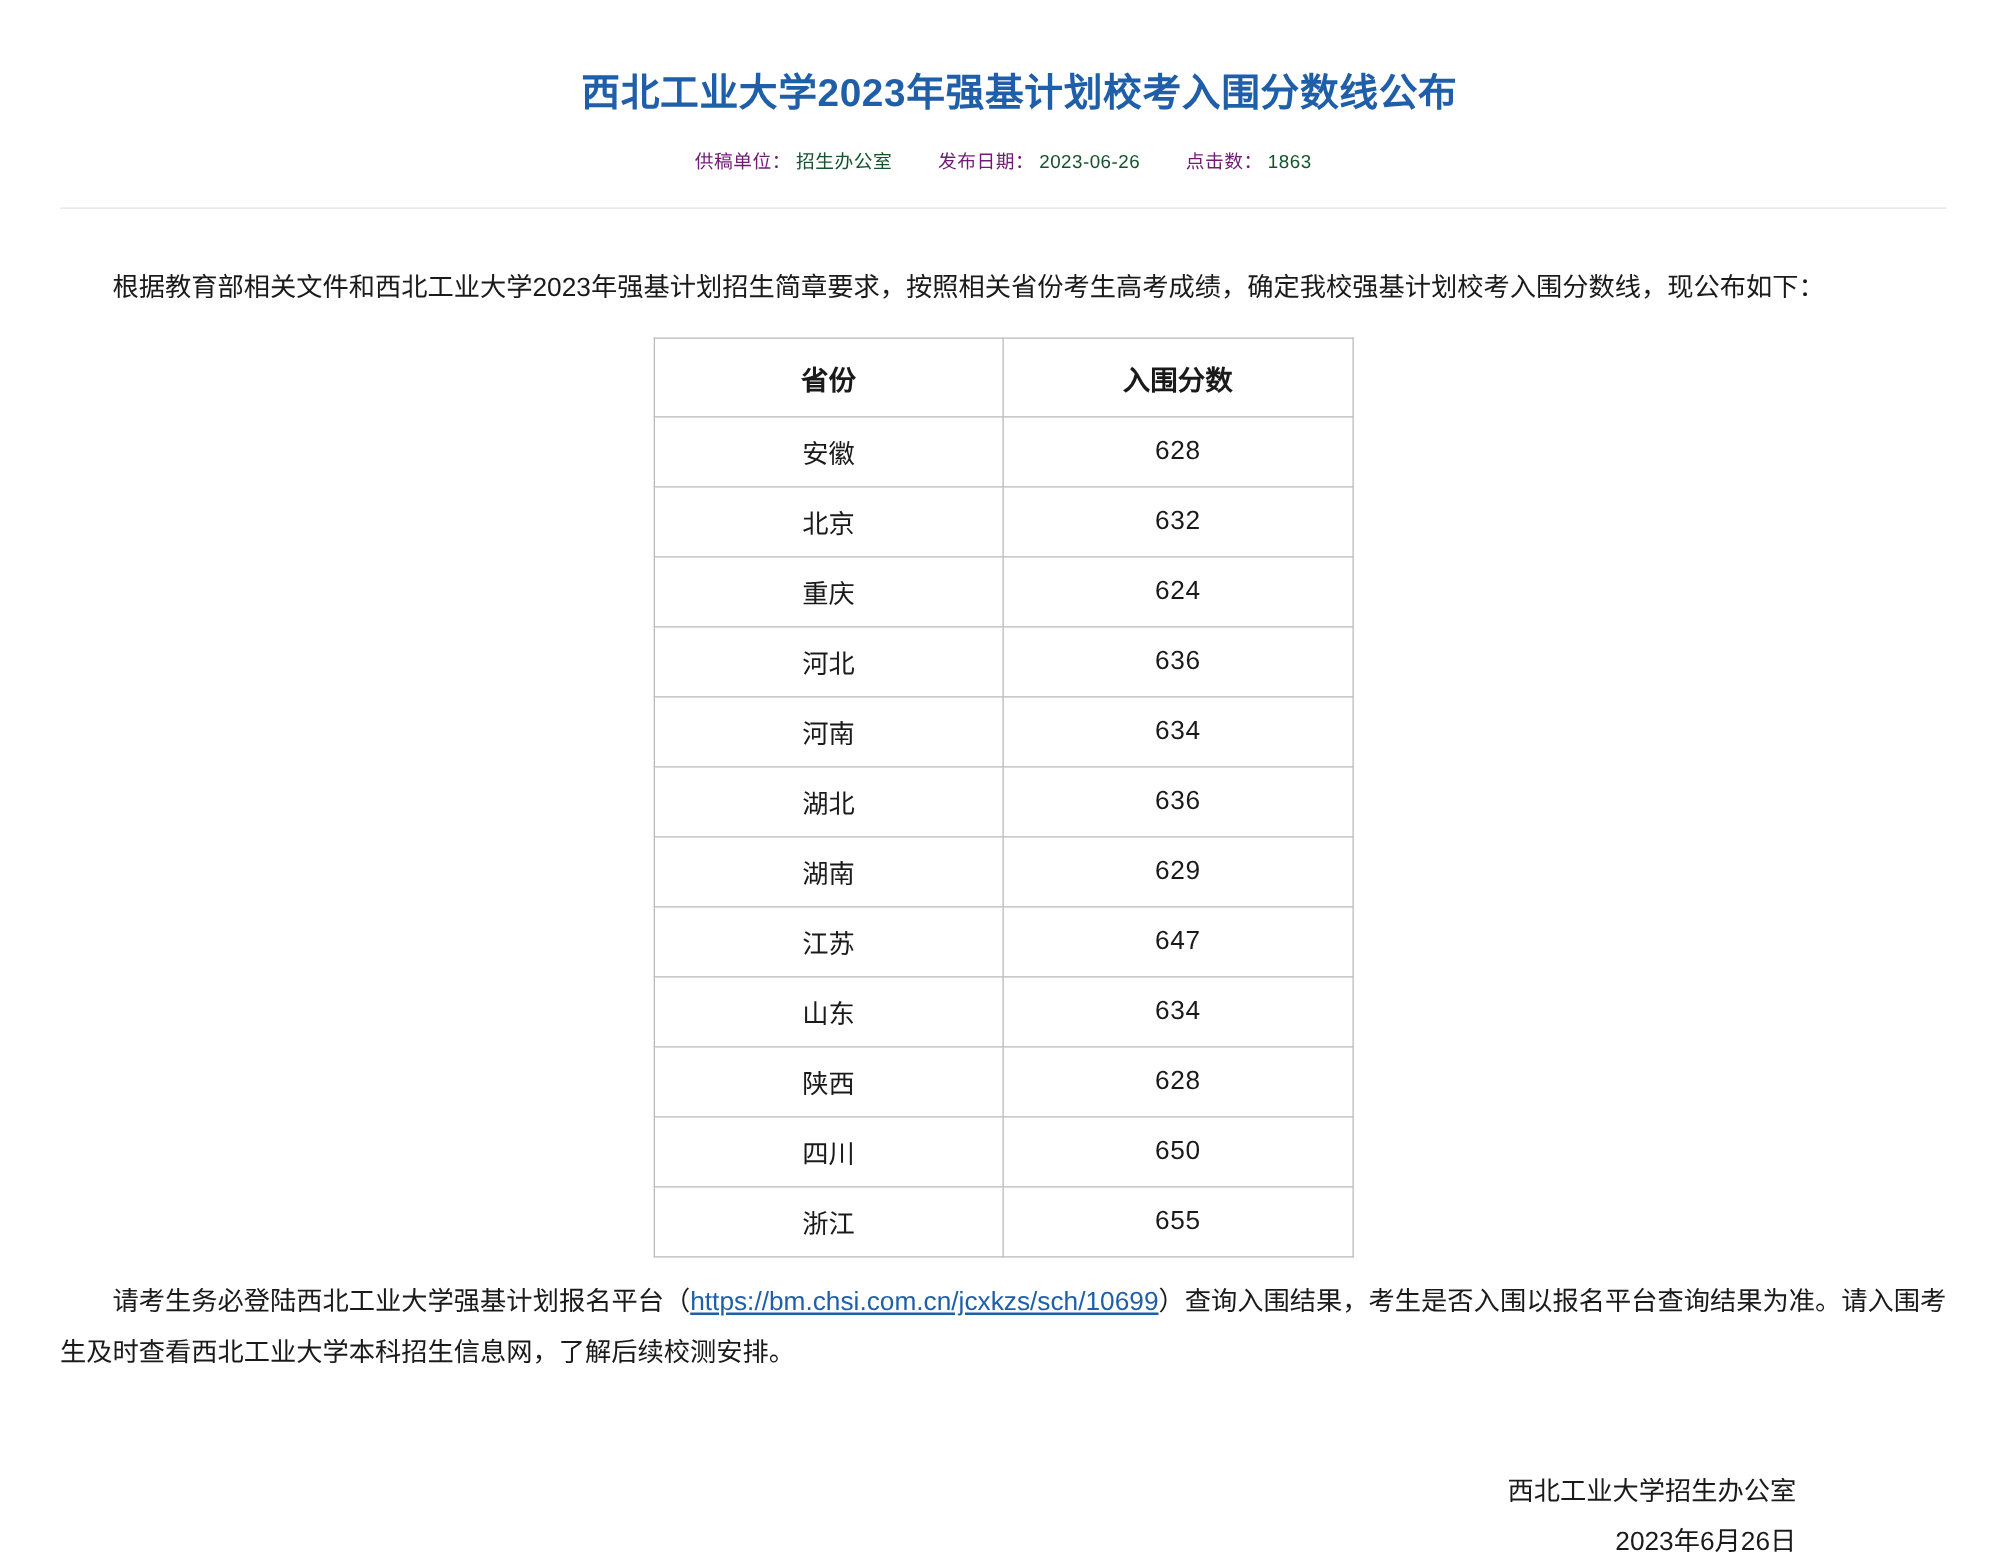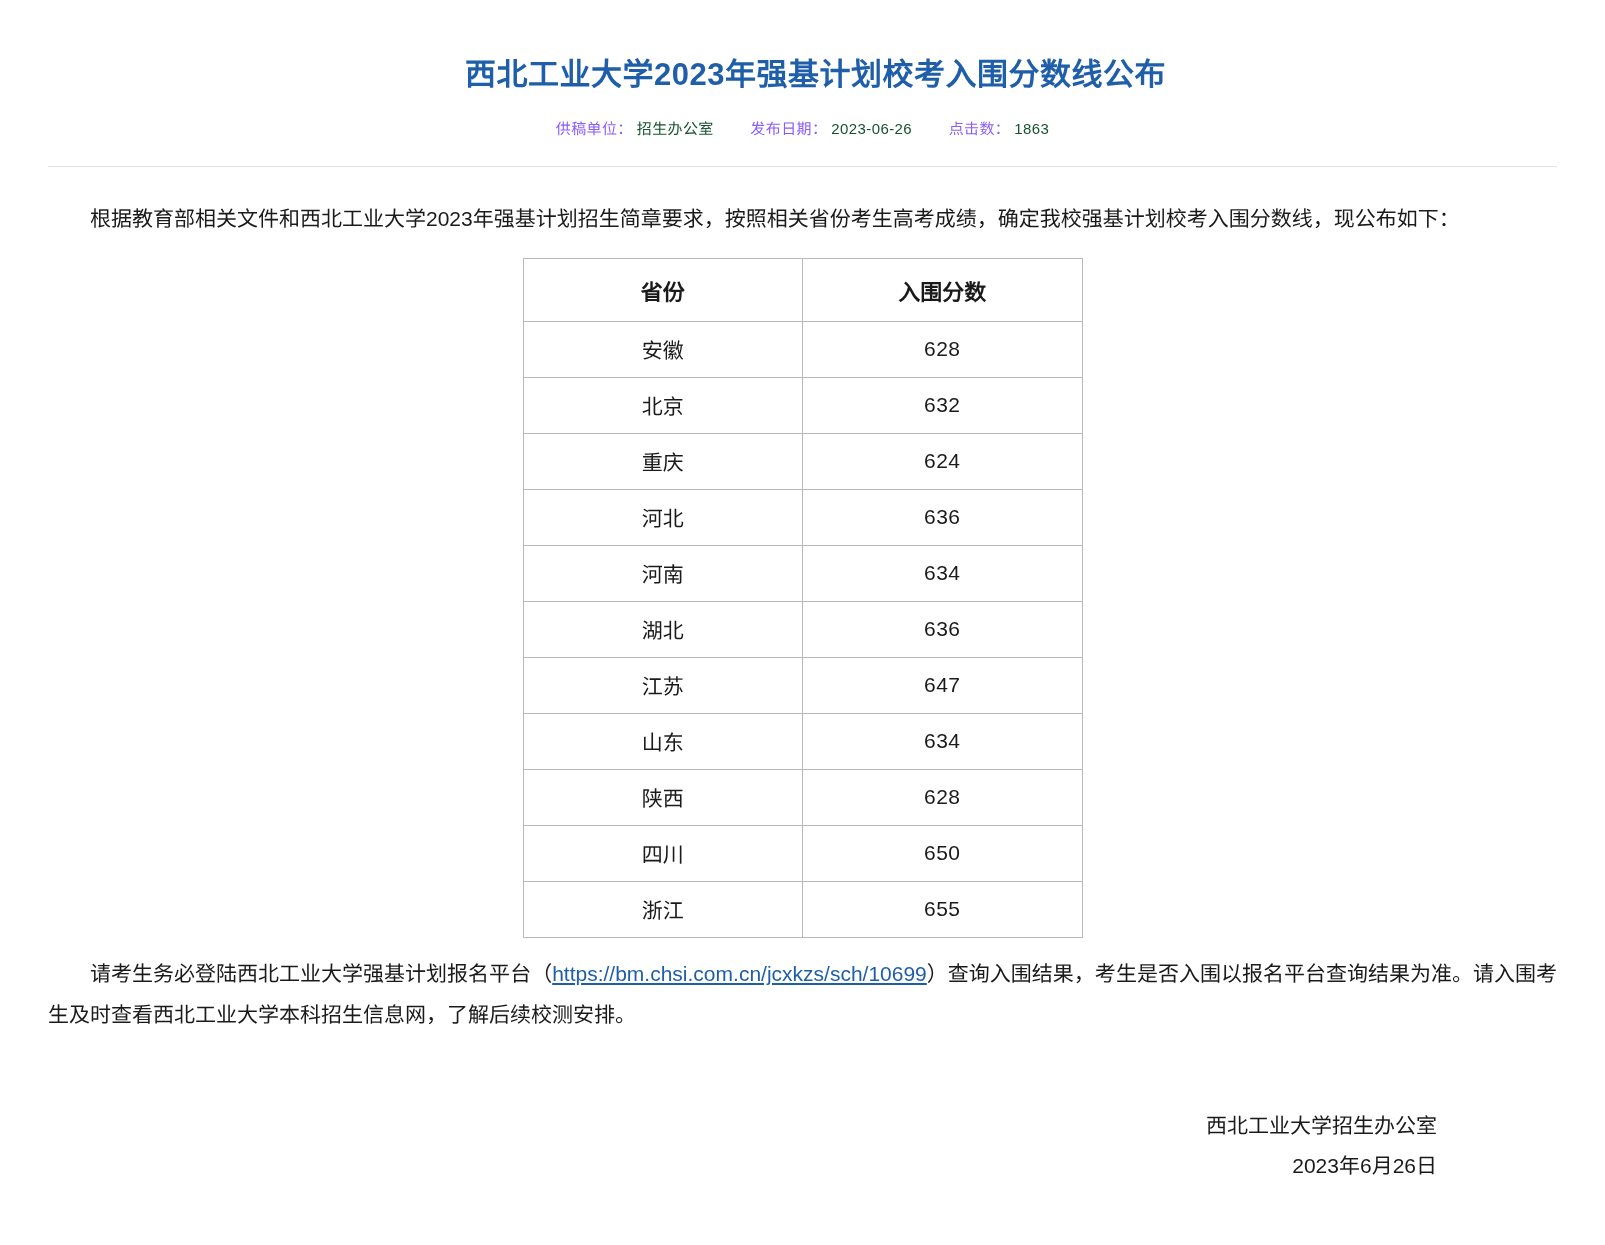--- a/index.html
+++ b/index.html
@@ -34,38 +34,38 @@
     font-size: 15px;
     color: #8c8c8c;
     margin-top: 18px;
     letter-spacing: 0.4px;
   }
   .meta .meta-group {
     display: inline-block;
     margin: 0 16px;
   }
   .meta .meta-label {
-    color: #8b5cf6;
+    color: #701a75;
   }
   .meta .meta-value {
     color: #14532d;
     margin-left: 4px;
   }
   .divider {
     height: 1px;
     background: #e2e2e2;
     margin: 28px 48px 0 48px;
   }
   .content {
     padding: 0 48px;
   }
   p.para {
     font-size: 21px;
     line-height: 1.95;
-    margin: 32px 0 0 0;
+    margin: 44px 0 0 0;
     text-indent: 2em;
     color: #1a1a1a;
     text-align: justify;
   }
   p.para.second {
     margin-top: 16px;
   }
   .table-wrap {
     display: flex;
     justify-content: center;
@@ -162,20 +162,24 @@
           </tr>
           <tr>
             <td>河南</td>
             <td class="num">634</td>
           </tr>
           <tr>
             <td>湖北</td>
             <td class="num">636</td>
           </tr>
           <tr>
+            <td>湖南</td>
+            <td class="num">629</td>
+          </tr>
+          <tr>
             <td>江苏</td>
             <td class="num">647</td>
           </tr>
           <tr>
             <td>山东</td>
             <td class="num">634</td>
           </tr>
           <tr>
             <td>陕西</td>
             <td class="num">628</td>

